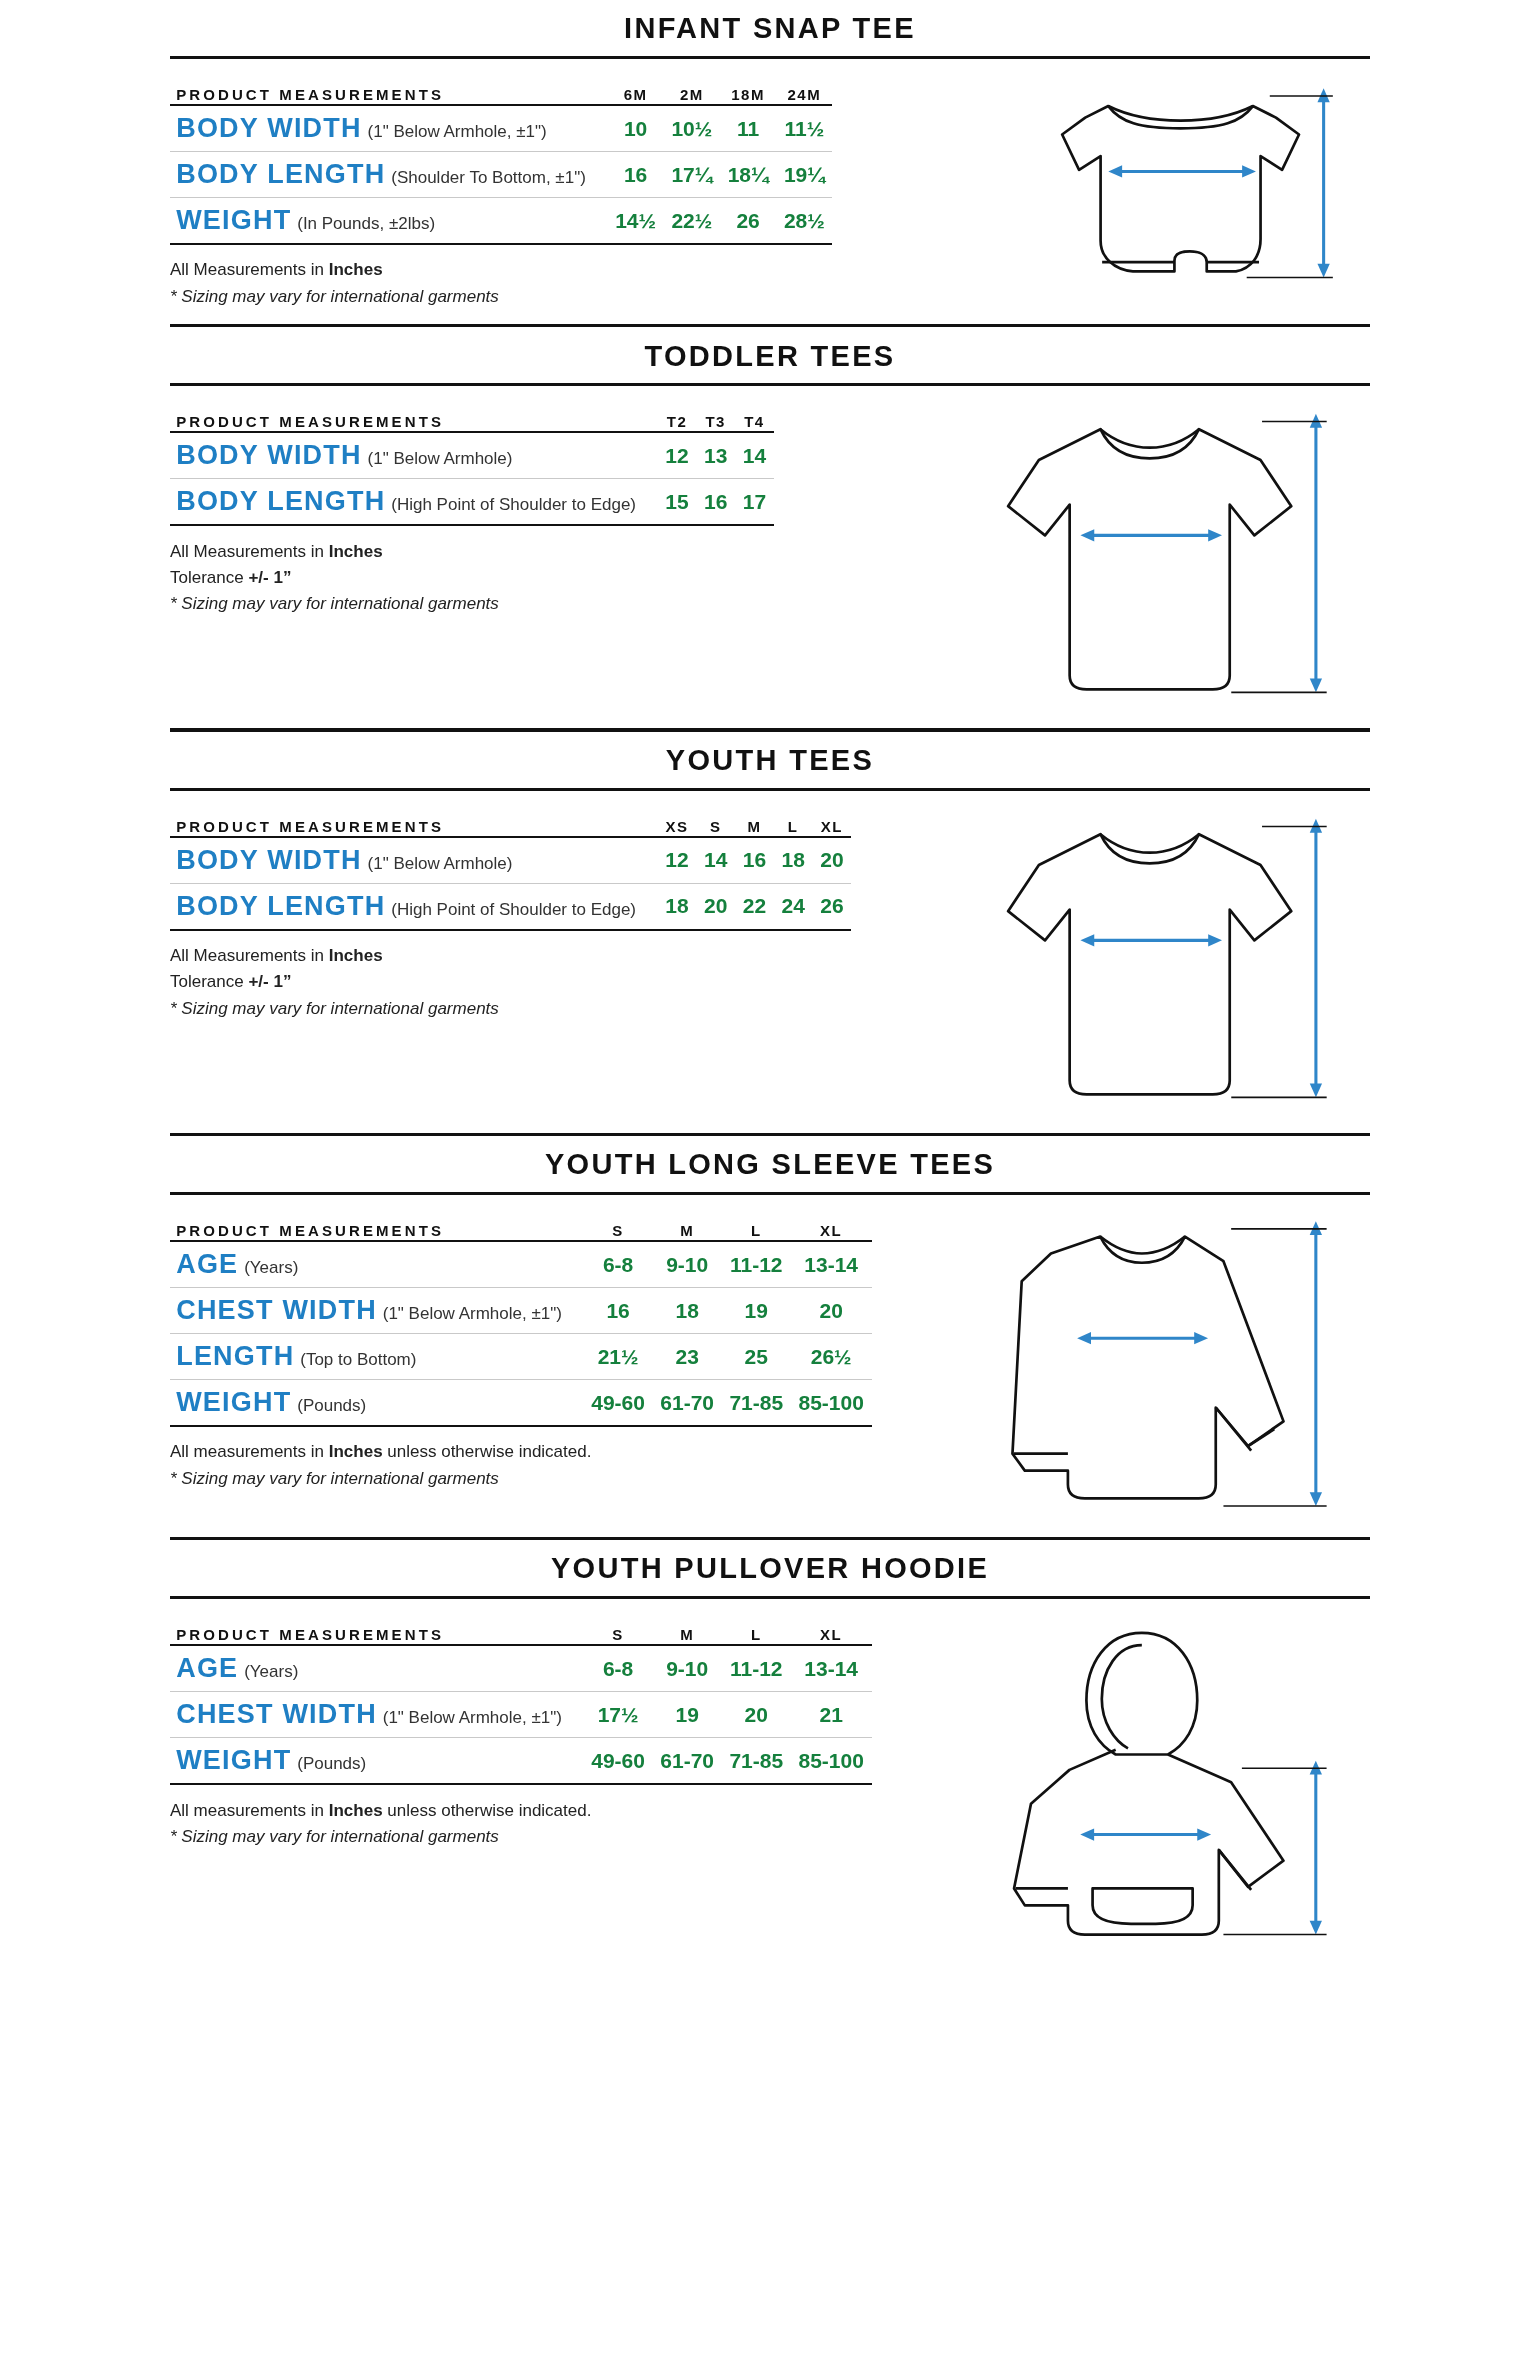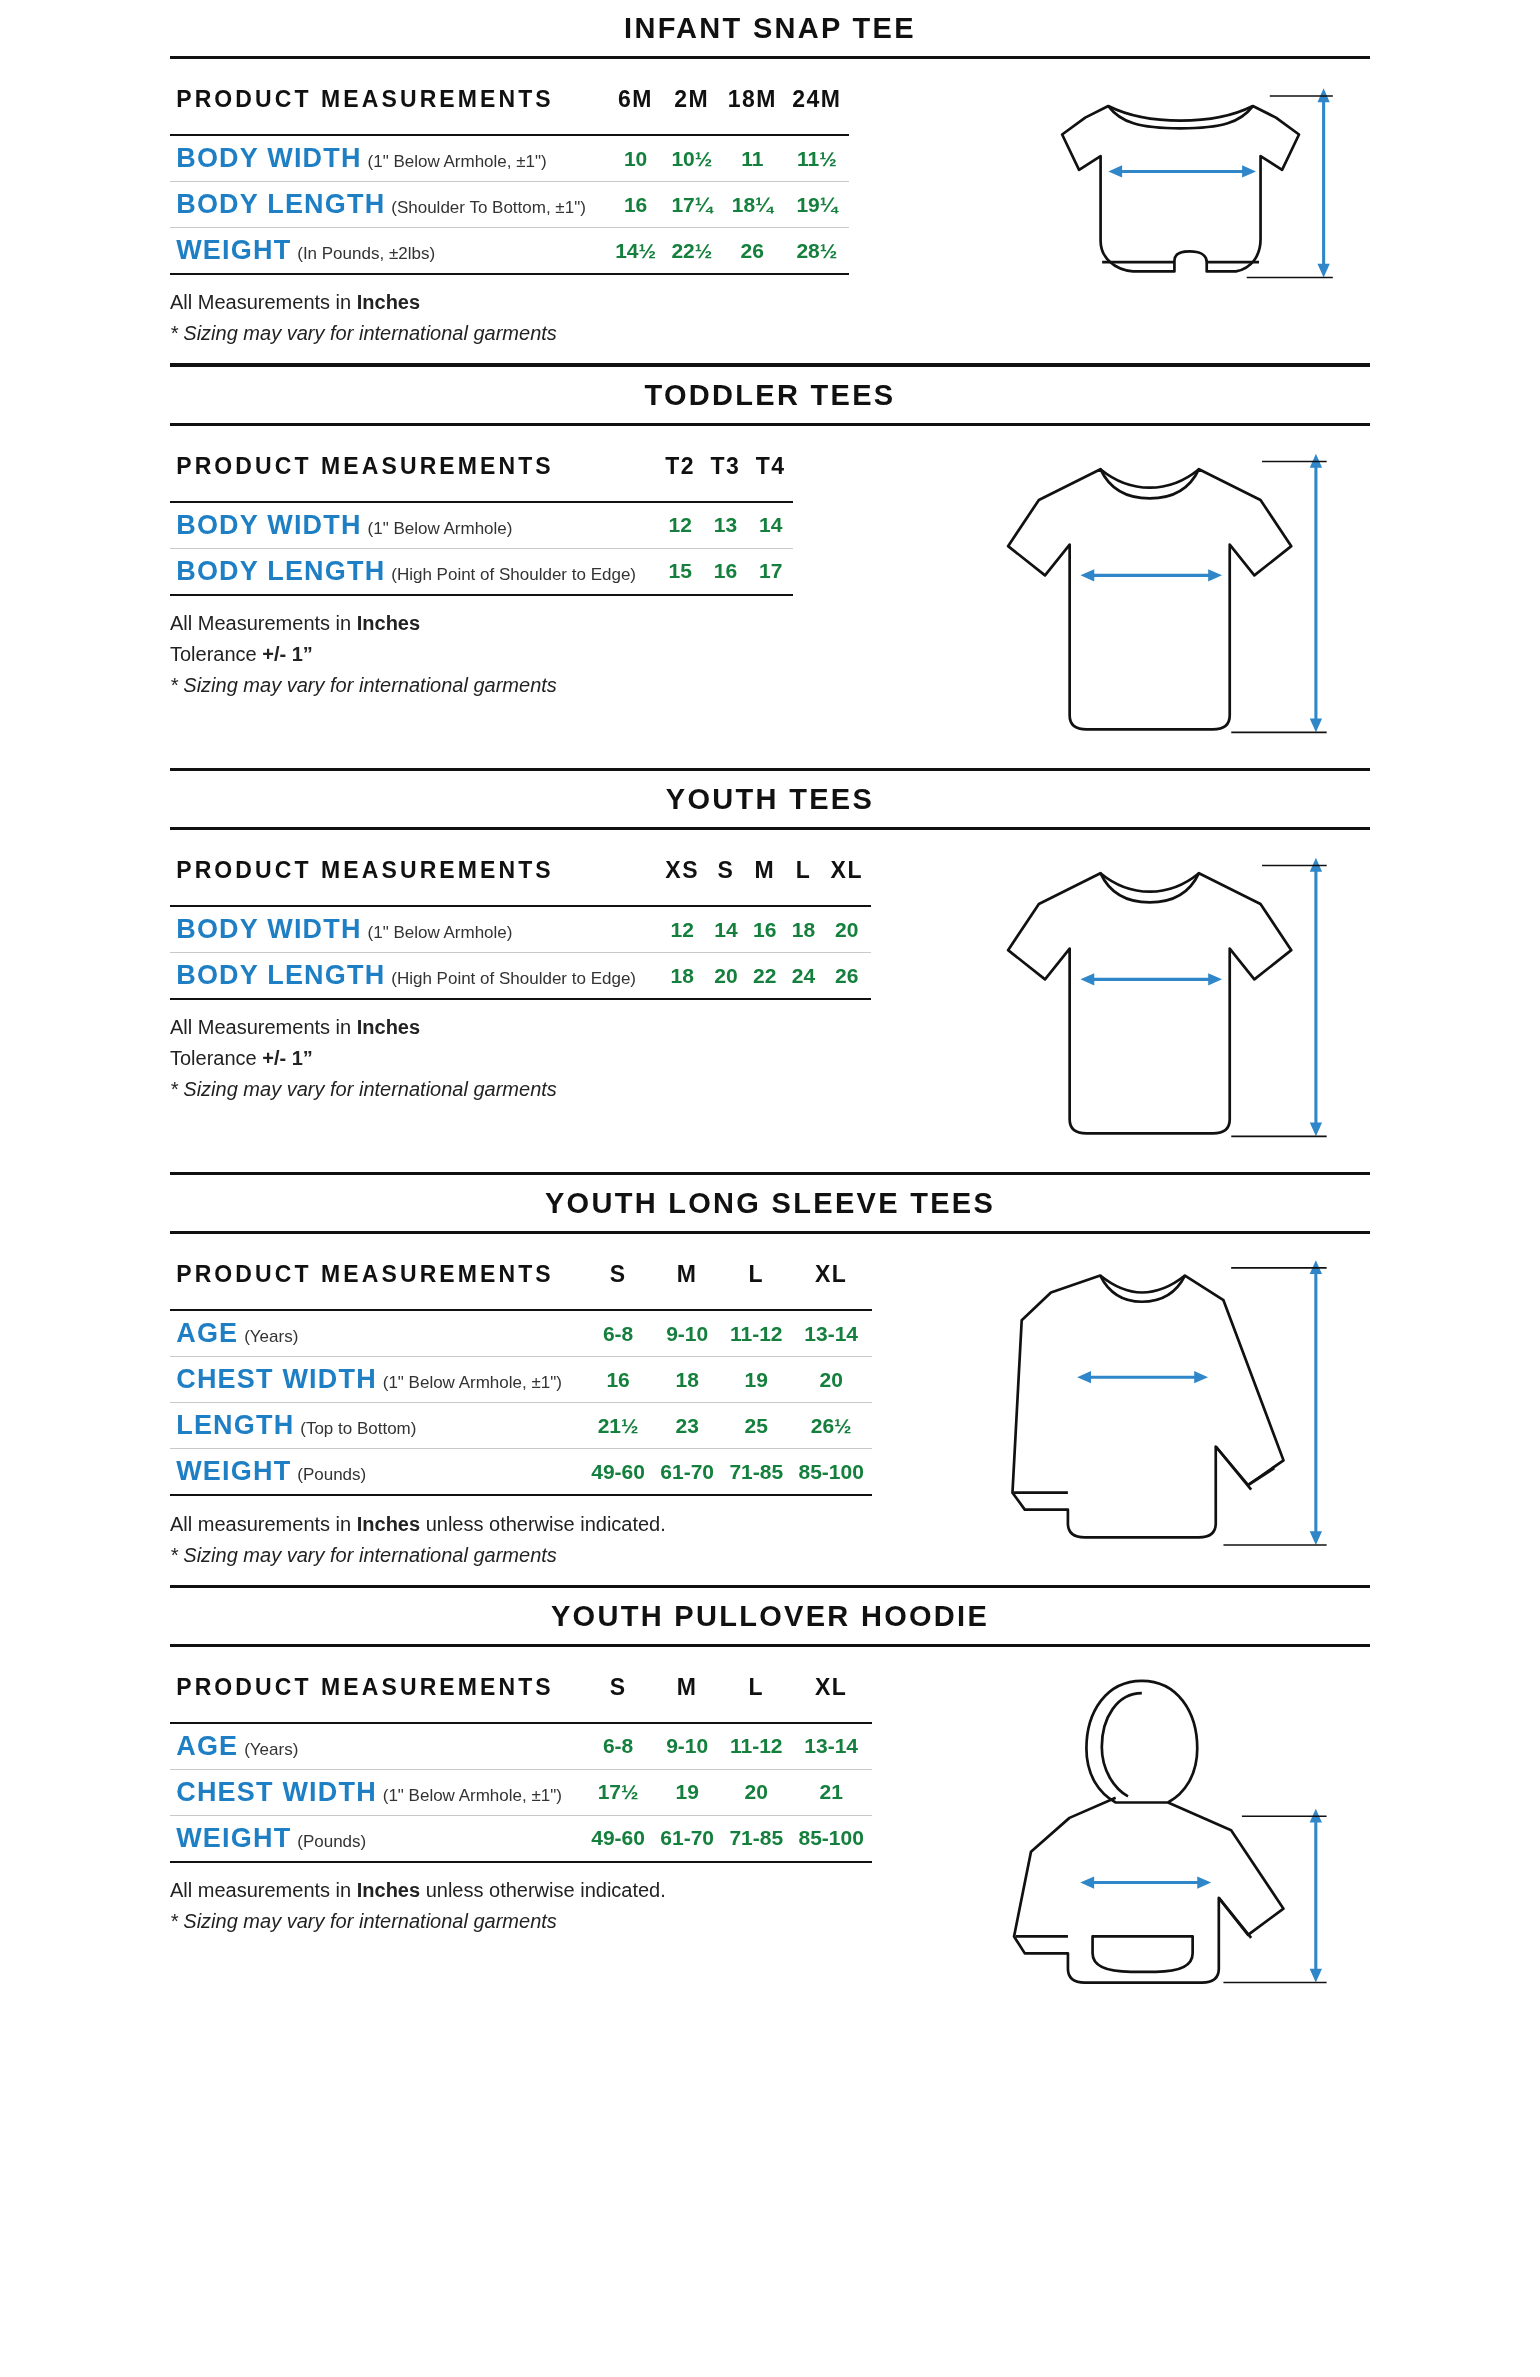--- a/index.html
+++ b/index.html
@@ -61,25 +61,25 @@
     font-size: 21px;
     white-space: nowrap;
   }
   table.size th.rowhead, table.size td.rowhead {
     text-align: left;
     padding-left: 6.2px;
     padding-right: 21.6px;
   }
   table.size thead th {
     font-weight: bold;
-    font-size: 23px;
+    font-size: 15px;
     letter-spacing: 1.5px;
     color: #111;
     border-bottom: 2.3px solid #111;
-    padding-bottom: 21px;
+    padding-bottom: 1px;
   }
   table.size thead th.rowhead {
     letter-spacing: 3.1px;
   }
   table.size tbody tr td {
     border-bottom: 1.5px solid #c9c9c9;
   }
   table.size tbody tr:last-child td {
     border-bottom: 2.3px solid #111;
   }
@@ -95,21 +95,21 @@
     letter-spacing: 0;
     font-size: 17px;
   }
   td.val {
     color: #15803d;
     font-weight: bold;
     font-size: 21.6px;
   }
   .notes {
     padding-top: 12.3px;
-    font-size: 20px;
+    font-size: 17px;
     color: #222;
     line-height: 1.55;
   }
   .notes .b { font-weight: bold; }
   .notes .ital { font-style: italic; }
   svg { display: block; }
 </style>
 </head>
 <body>
 

